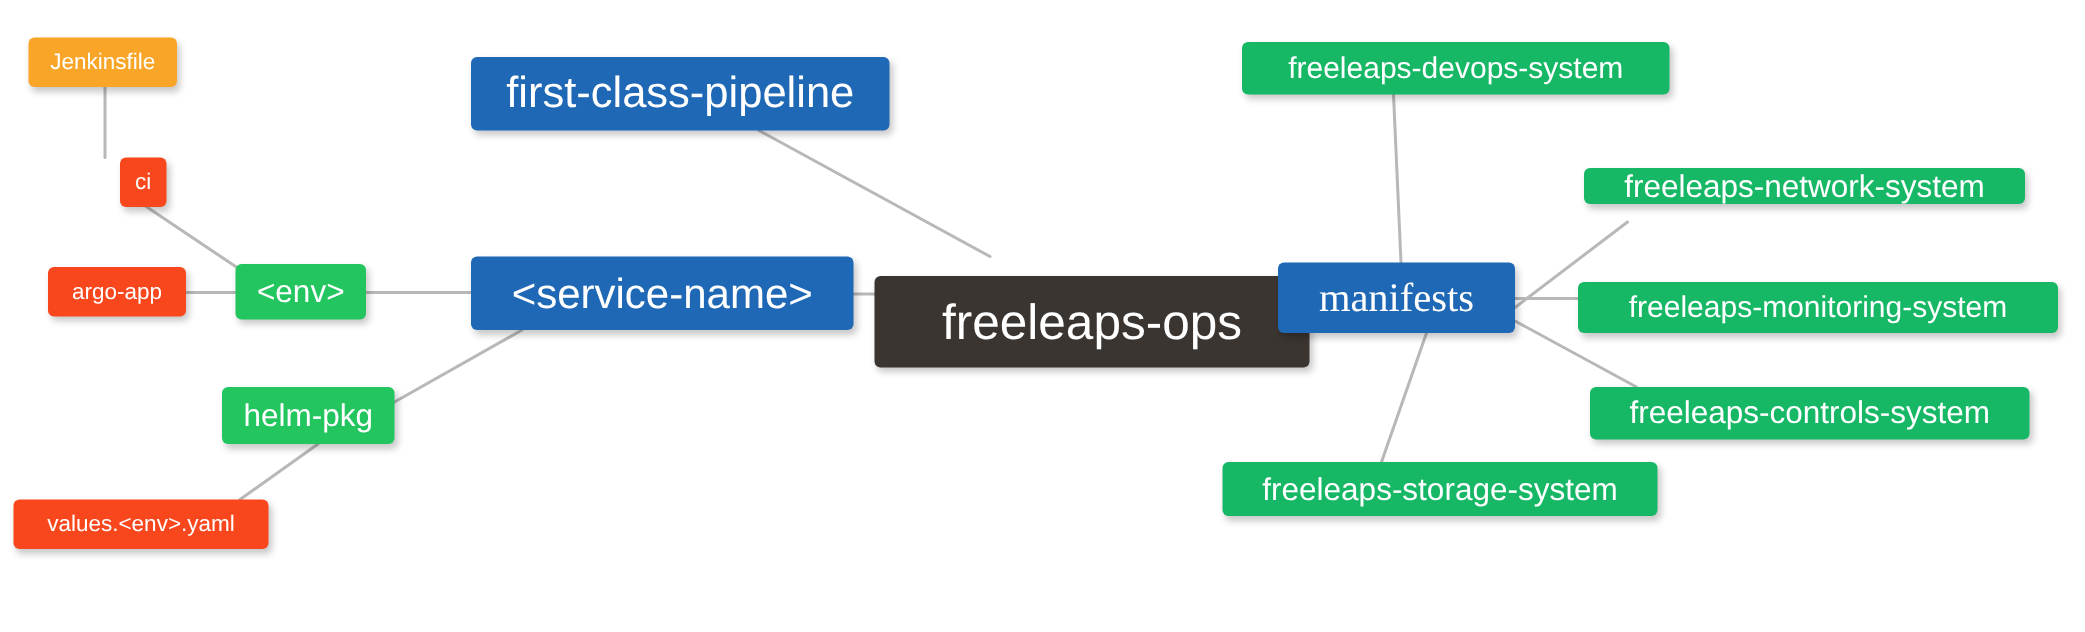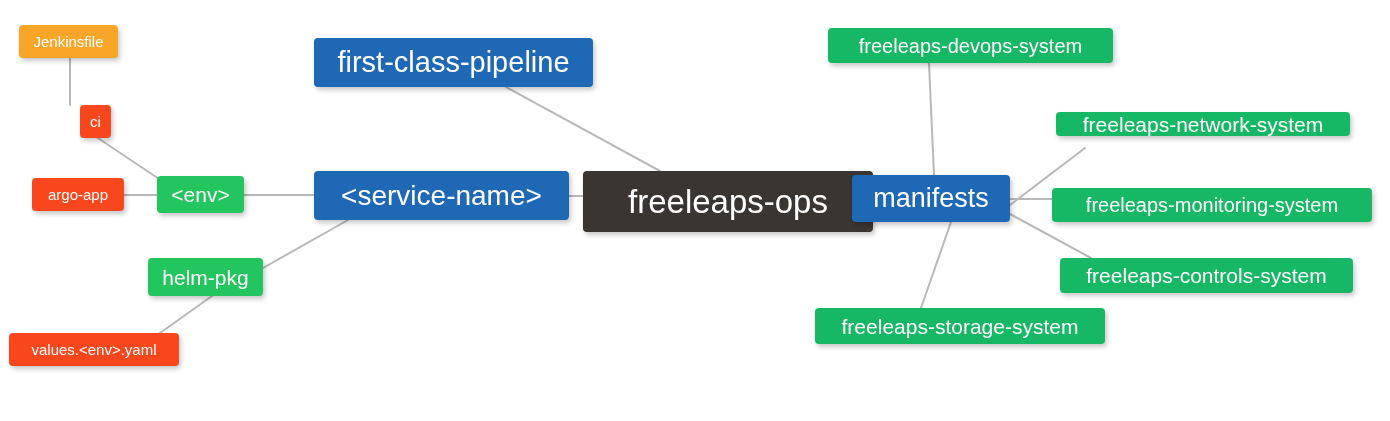--- a/index.html
+++ b/index.html
@@ -91,24 +91,24 @@
       </div>
       <div class="node c-red" style="left: 9px; top: 333px; width: 170px; height: 33px; font-size: 15px;">
         <span class="node-label">values.&lt;env&gt;.yaml</span>
       </div>
       <div class="node c-blue" style="left: 314px; top: 38px; width: 279px; height: 49px; font-size: 29px;">
         <span class="node-label">first-class-pipeline</span>
       </div>
       <div class="node c-blue" style="left: 314px; top: 171px; width: 255px; height: 49px; font-size: 28px;">
         <span class="node-label">&lt;service-name&gt;</span>
       </div>
-      <div class="node c-root" style="left: 583px; top: 171px; width: 290px; height: 61px; font-size: 33px;">
+      <div class="node c-root" style="left: 583px; top: 184px; width: 290px; height: 61px; font-size: 33px;">
         <span class="node-label">freeleaps-ops</span>
       </div>
-      <div class="node c-blue" style="left: 852px; top: 175px; width: 158px; height: 47px; font-size: 27px;">
+      <div class="node c-blue" style="left: 852px; top: 175px; width: 158px; height: 47px; font-size: 27px; font-family: Liberation Serif, serif;">
         <span class="node-label">manifests</span>
       </div>
       <div class="node c-green2" style="left: 800px; top: 28px; width: 285px; height: 35px; font-size: 20px; margin-left: 28px;">
         <span class="node-label">freeleaps-devops-system</span>
       </div>
       <div class="node c-green2" style="left: 1056px; top: 112px; width: 294px; height: 24px; font-size: 21px;">
         <span class="node-label">freeleaps-network-system</span>
       </div>
       <div class="node c-green2" style="left: 1052px; top: 188px; width: 320px; height: 34px; font-size: 20px;">
         <span class="node-label">freeleaps-monitoring-system</span>

